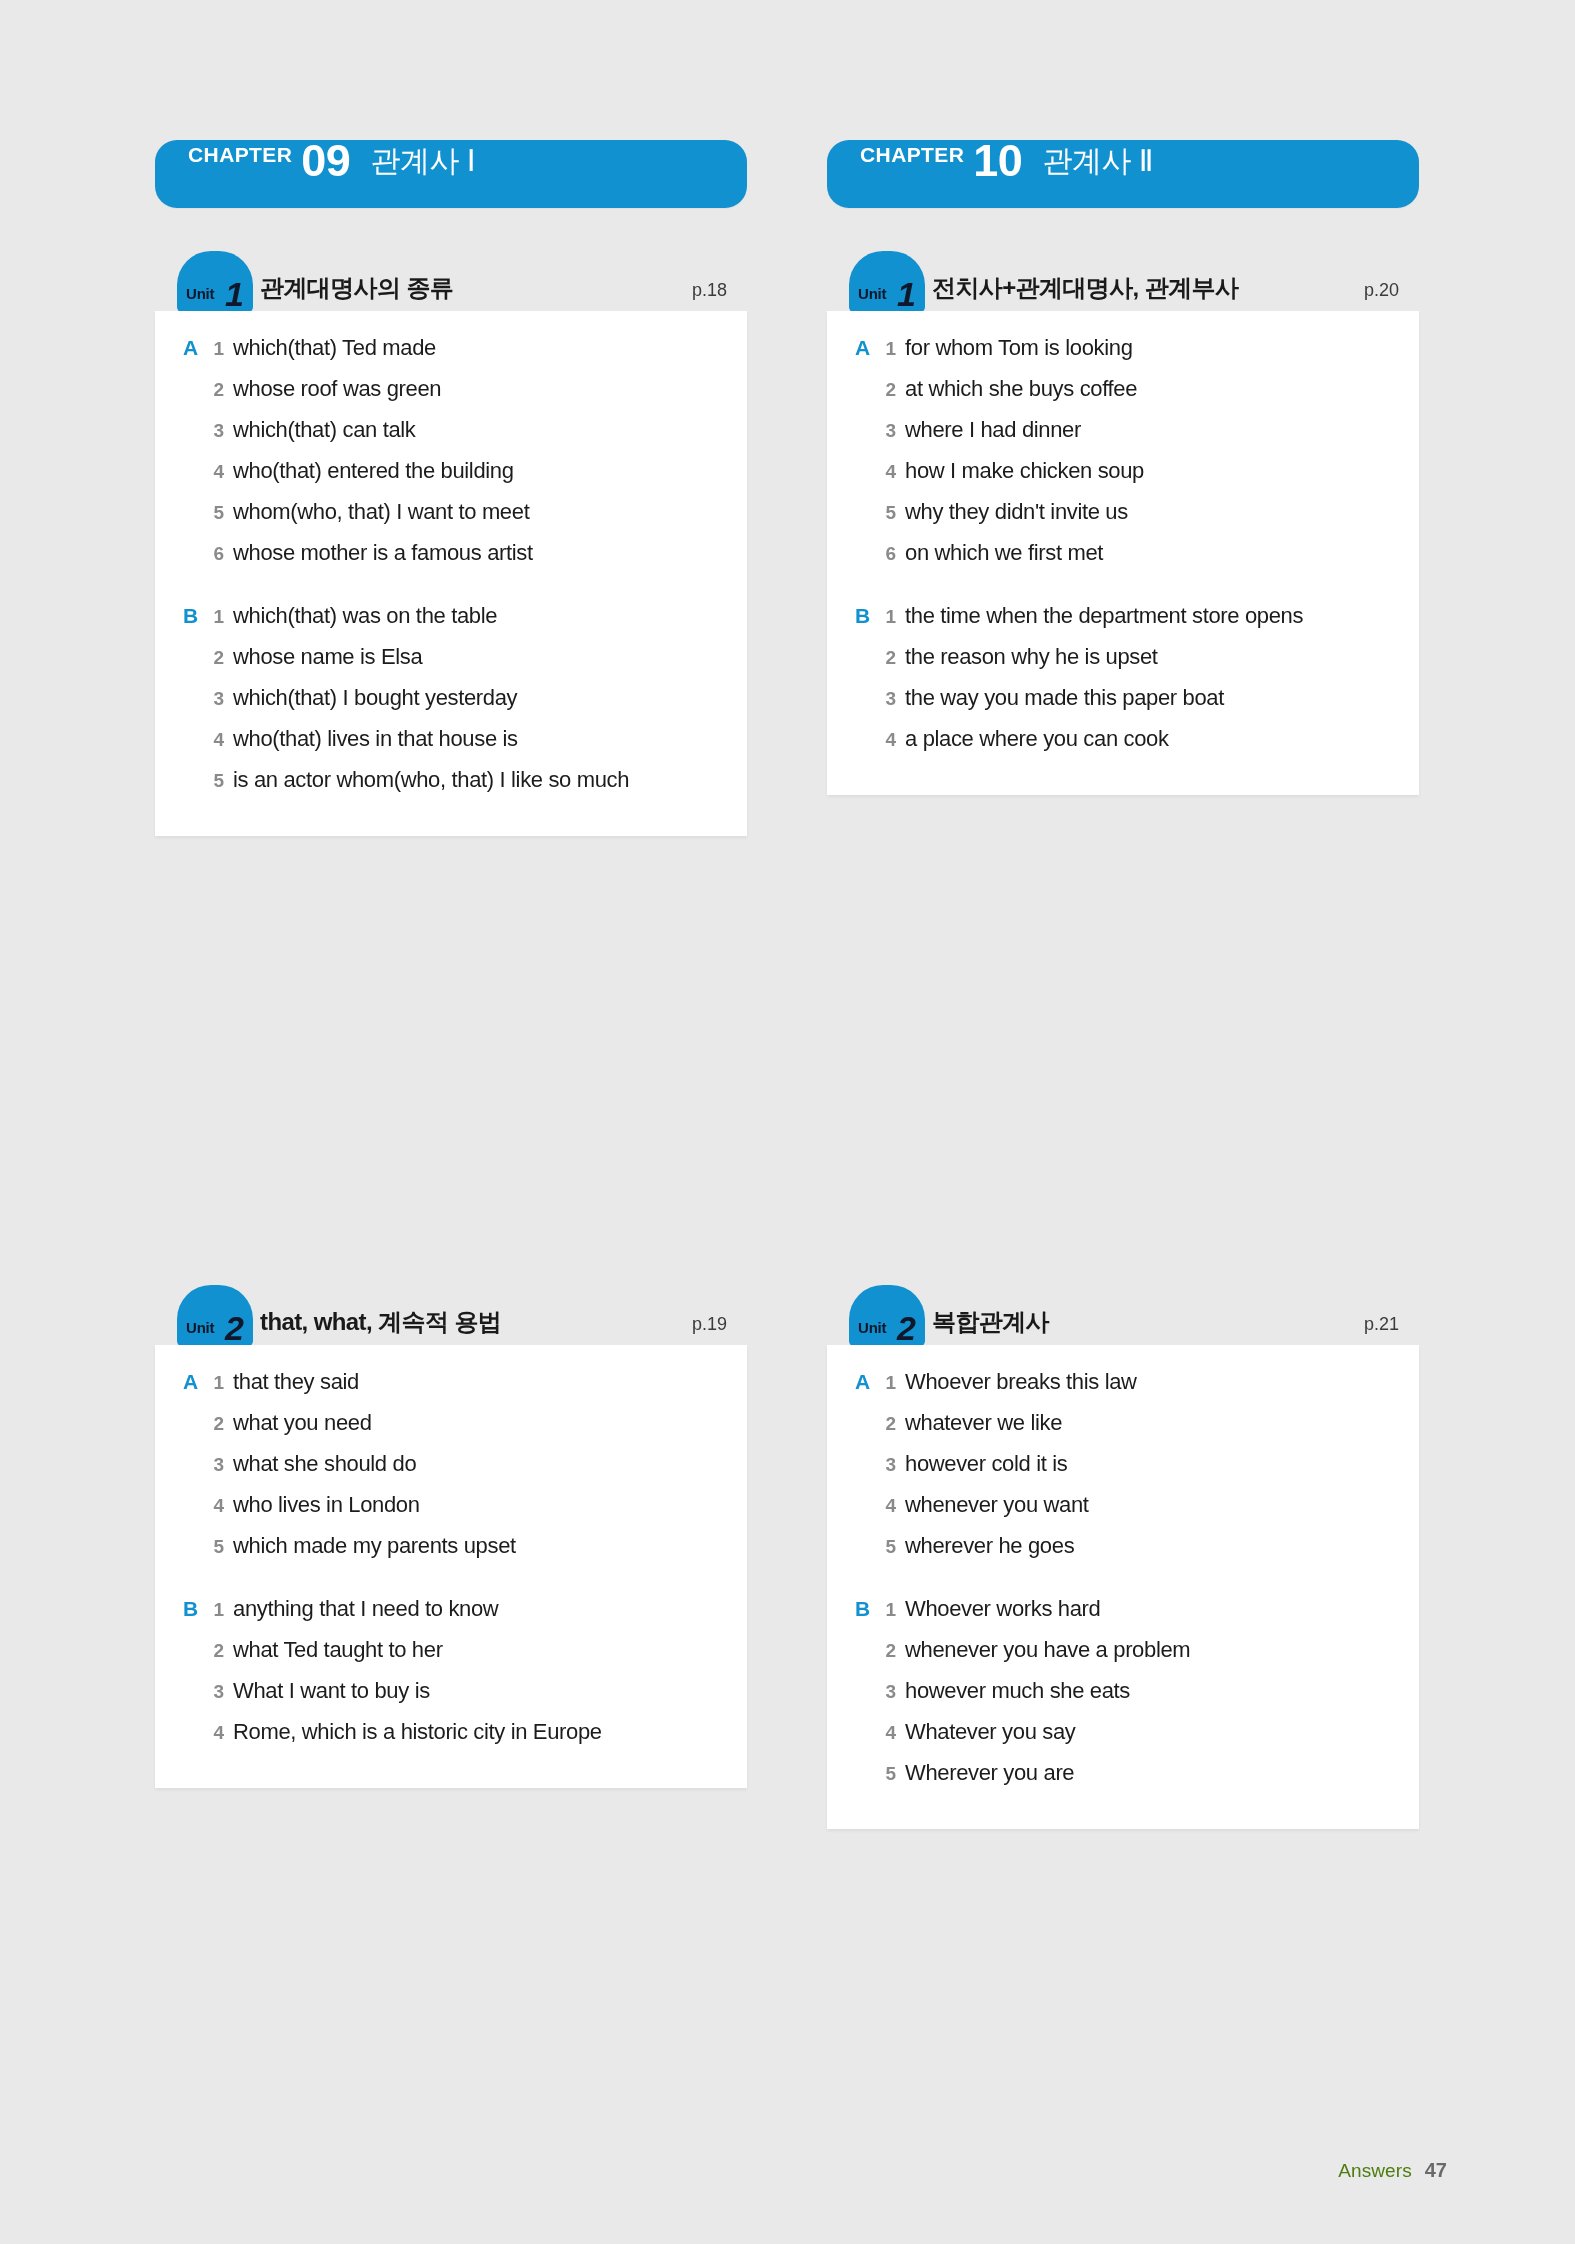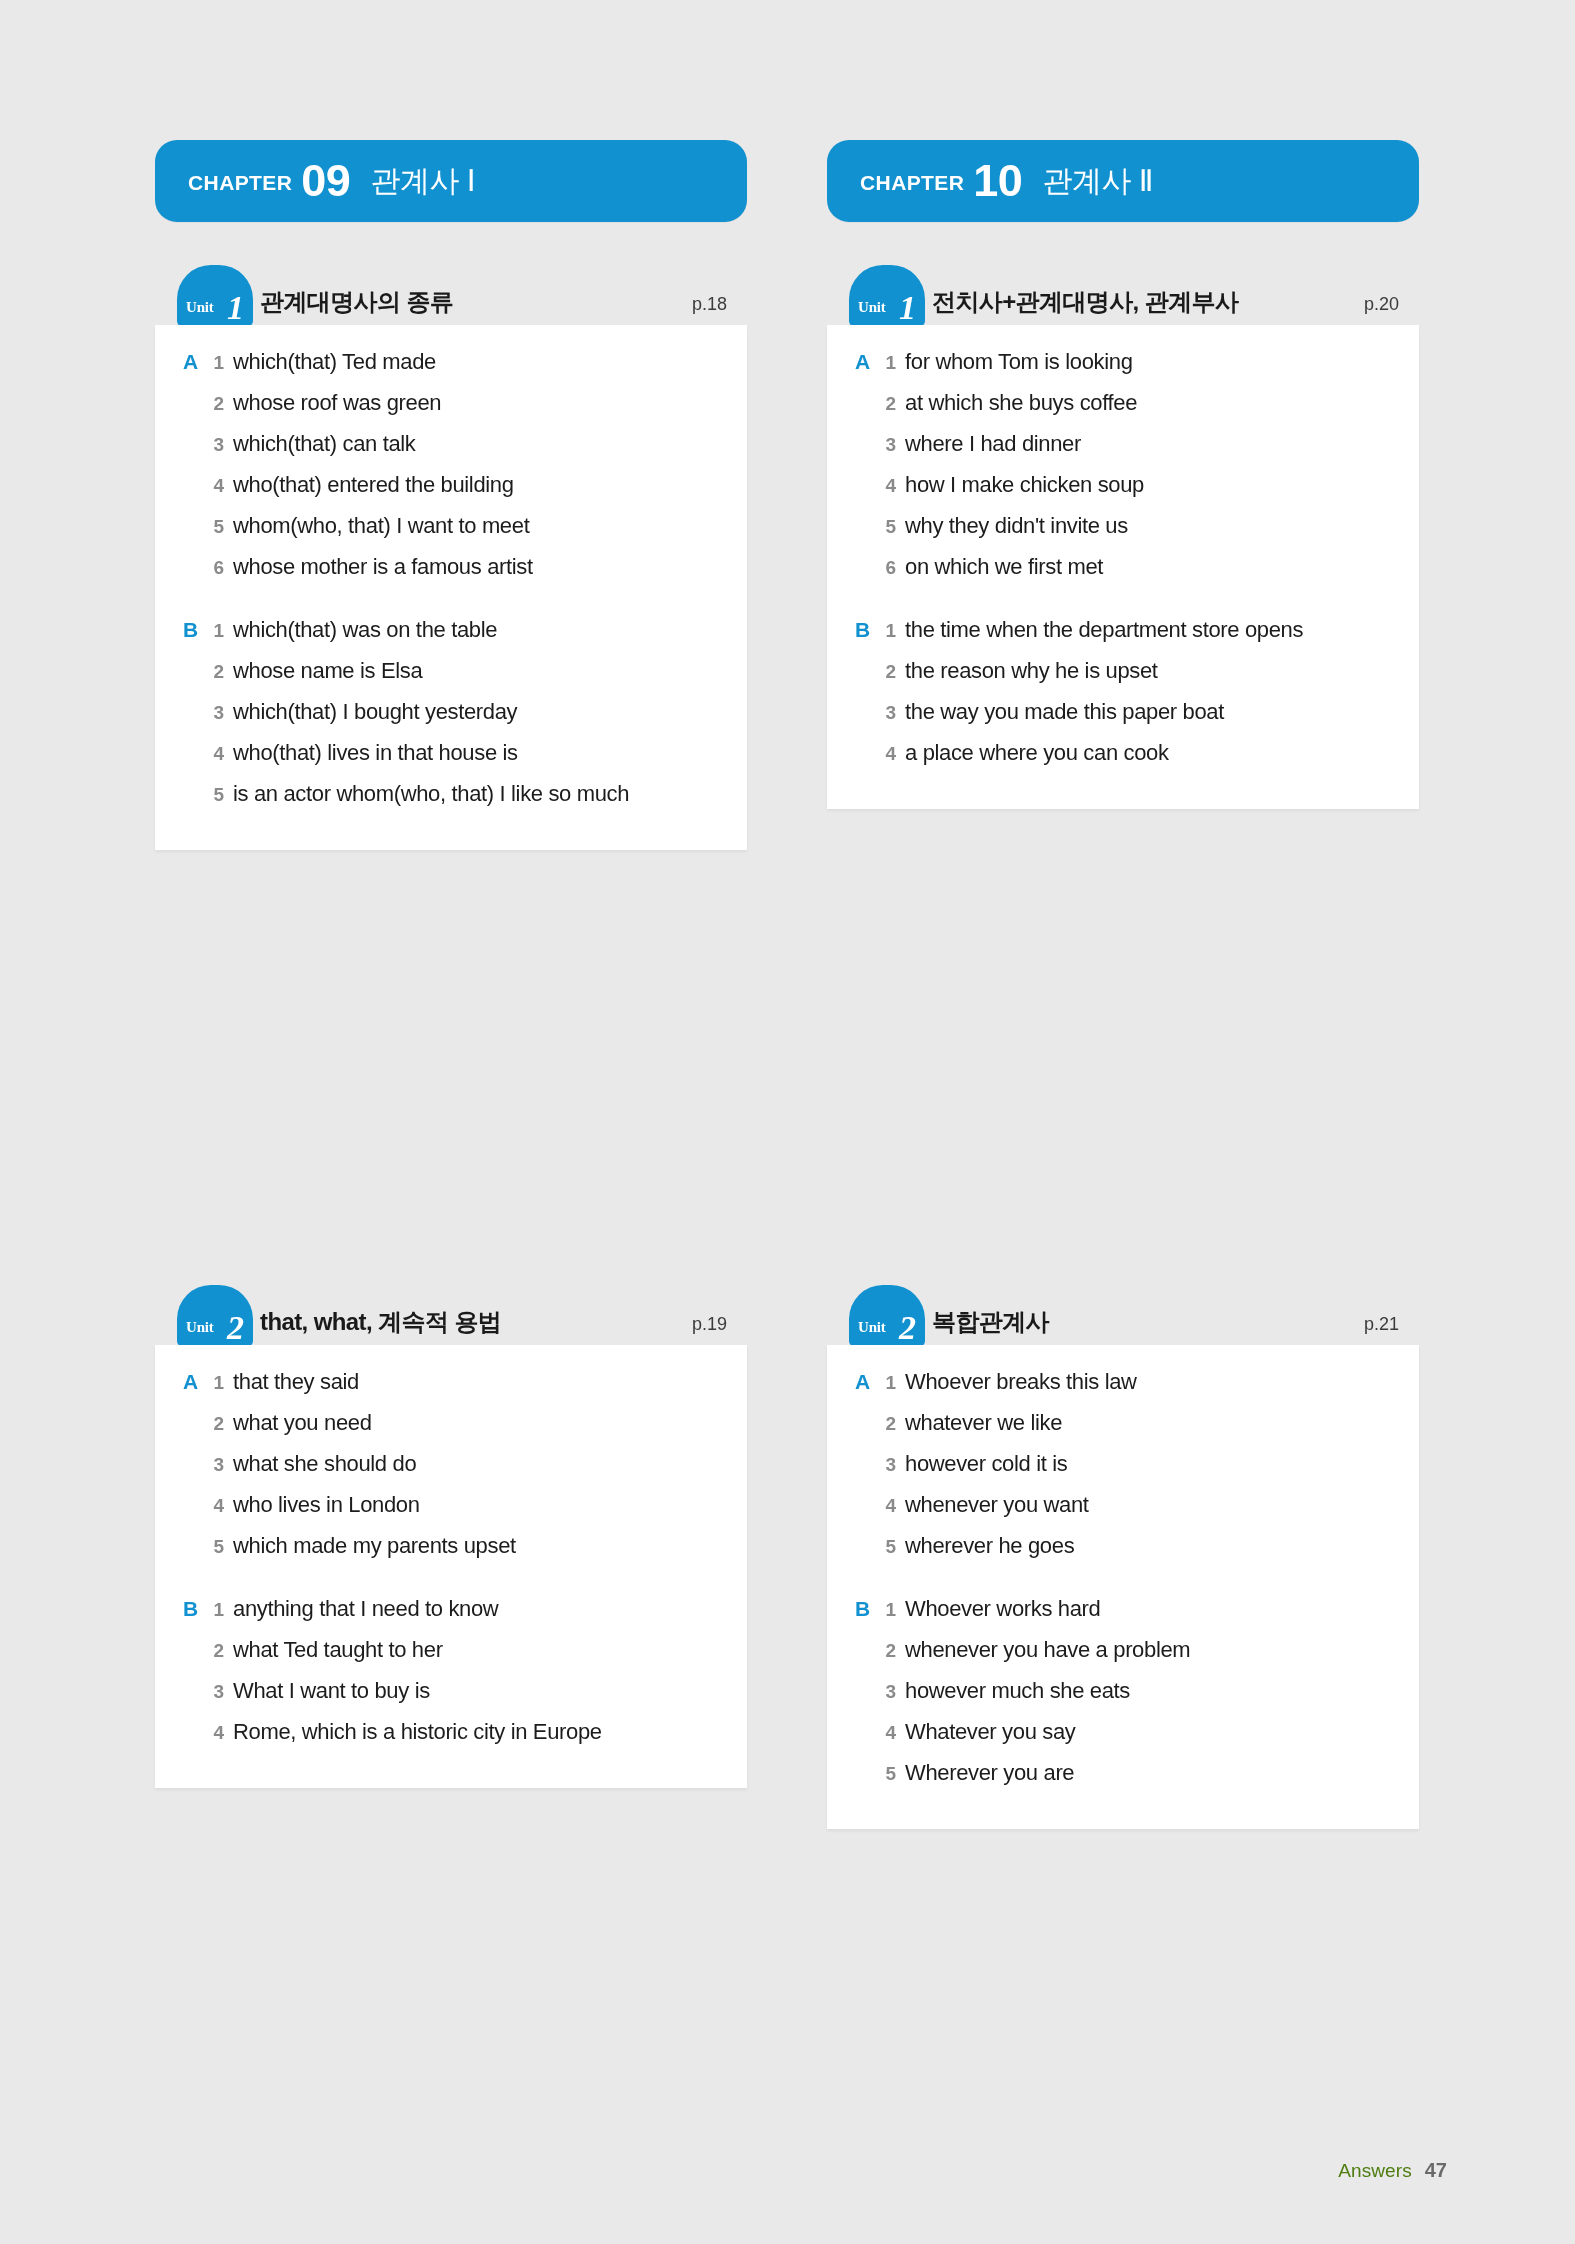--- a/index.html
+++ b/index.html
@@ -30,25 +30,25 @@
     display: flex;
     gap: 80px;
   }
   .column {
     width: 592px;
     flex: 0 0 592px;
   }
 
   
   .chapter-banner {
-    height: 82px;
+    height: 68px;
     background: #1191cf;
     border-radius: 22px;
     display: flex;
-    align-items: center;
+    align-items: flex-start;
     padding-left: 33px;
     box-sizing: border-box;
     color: #ffffff;
     box-shadow: 0 1px 0 rgba(0,0,0,0.04);
   }
   .chapter-word {
     font-size: 21px;
     font-weight: bold;
     letter-spacing: 0.4px;
     margin-right: 9px;
@@ -85,24 +85,23 @@
     box-sizing: border-box;
   }
   .unit-badge {
     width: 76px;
     height: 62px;
     background: #1191cf;
     border-radius: 34px 34px 6px 6px;
     display: flex;
     align-items: center;
     justify-content: center;
-    color: #ffffff;
+    color: #0f172a;
     position: relative;
     flex: 0 0 76px;
-    font-family: Liberation Serif, serif;
   }
   .unit-badge .u-word {
     font-size: 15px;
     font-weight: bold;
     position: absolute;
     left: 9px;
     bottom: 11px;
     letter-spacing: -0.2px;
   }
   .unit-badge .u-num {

